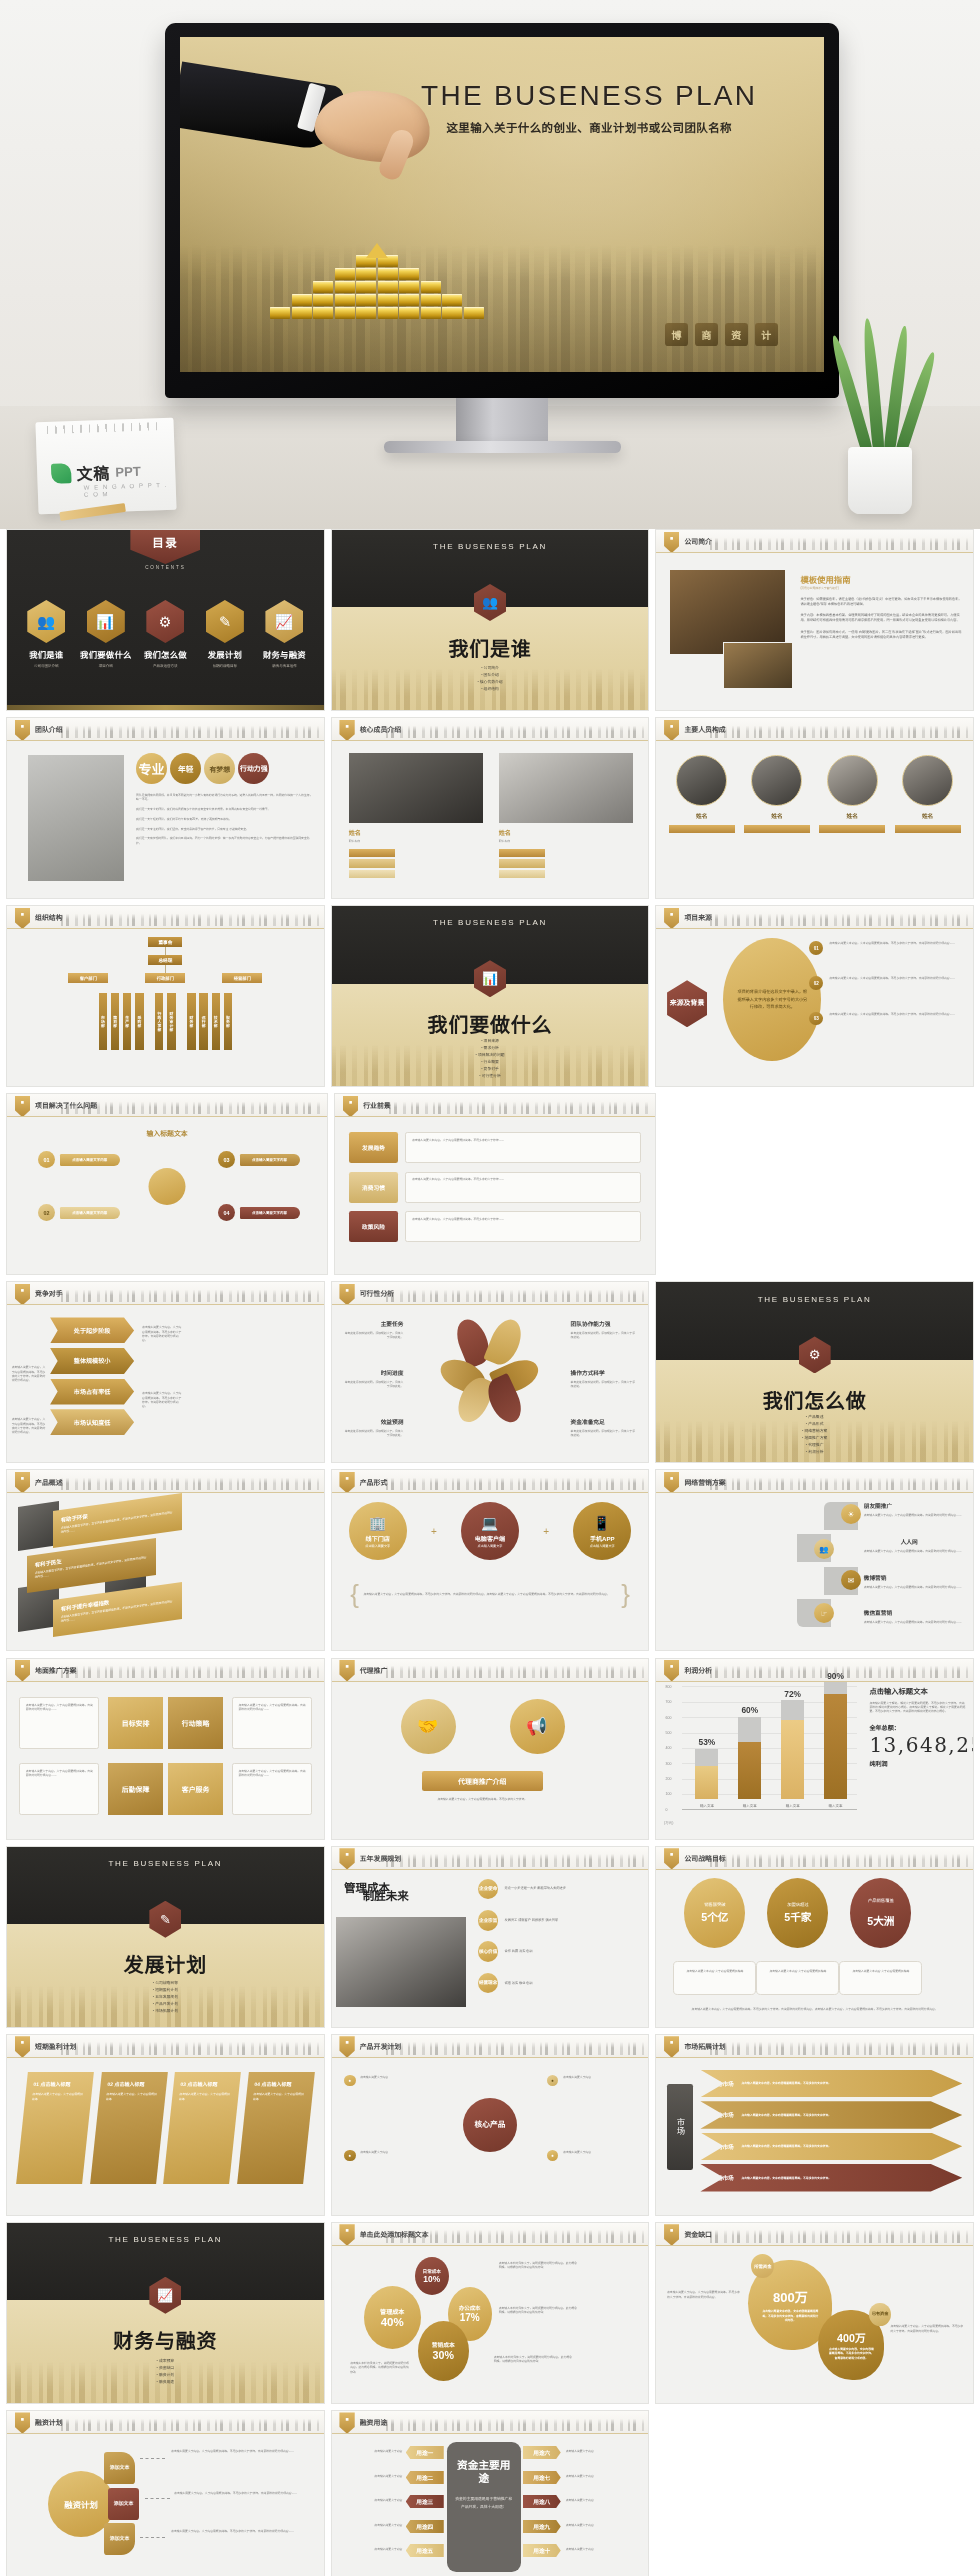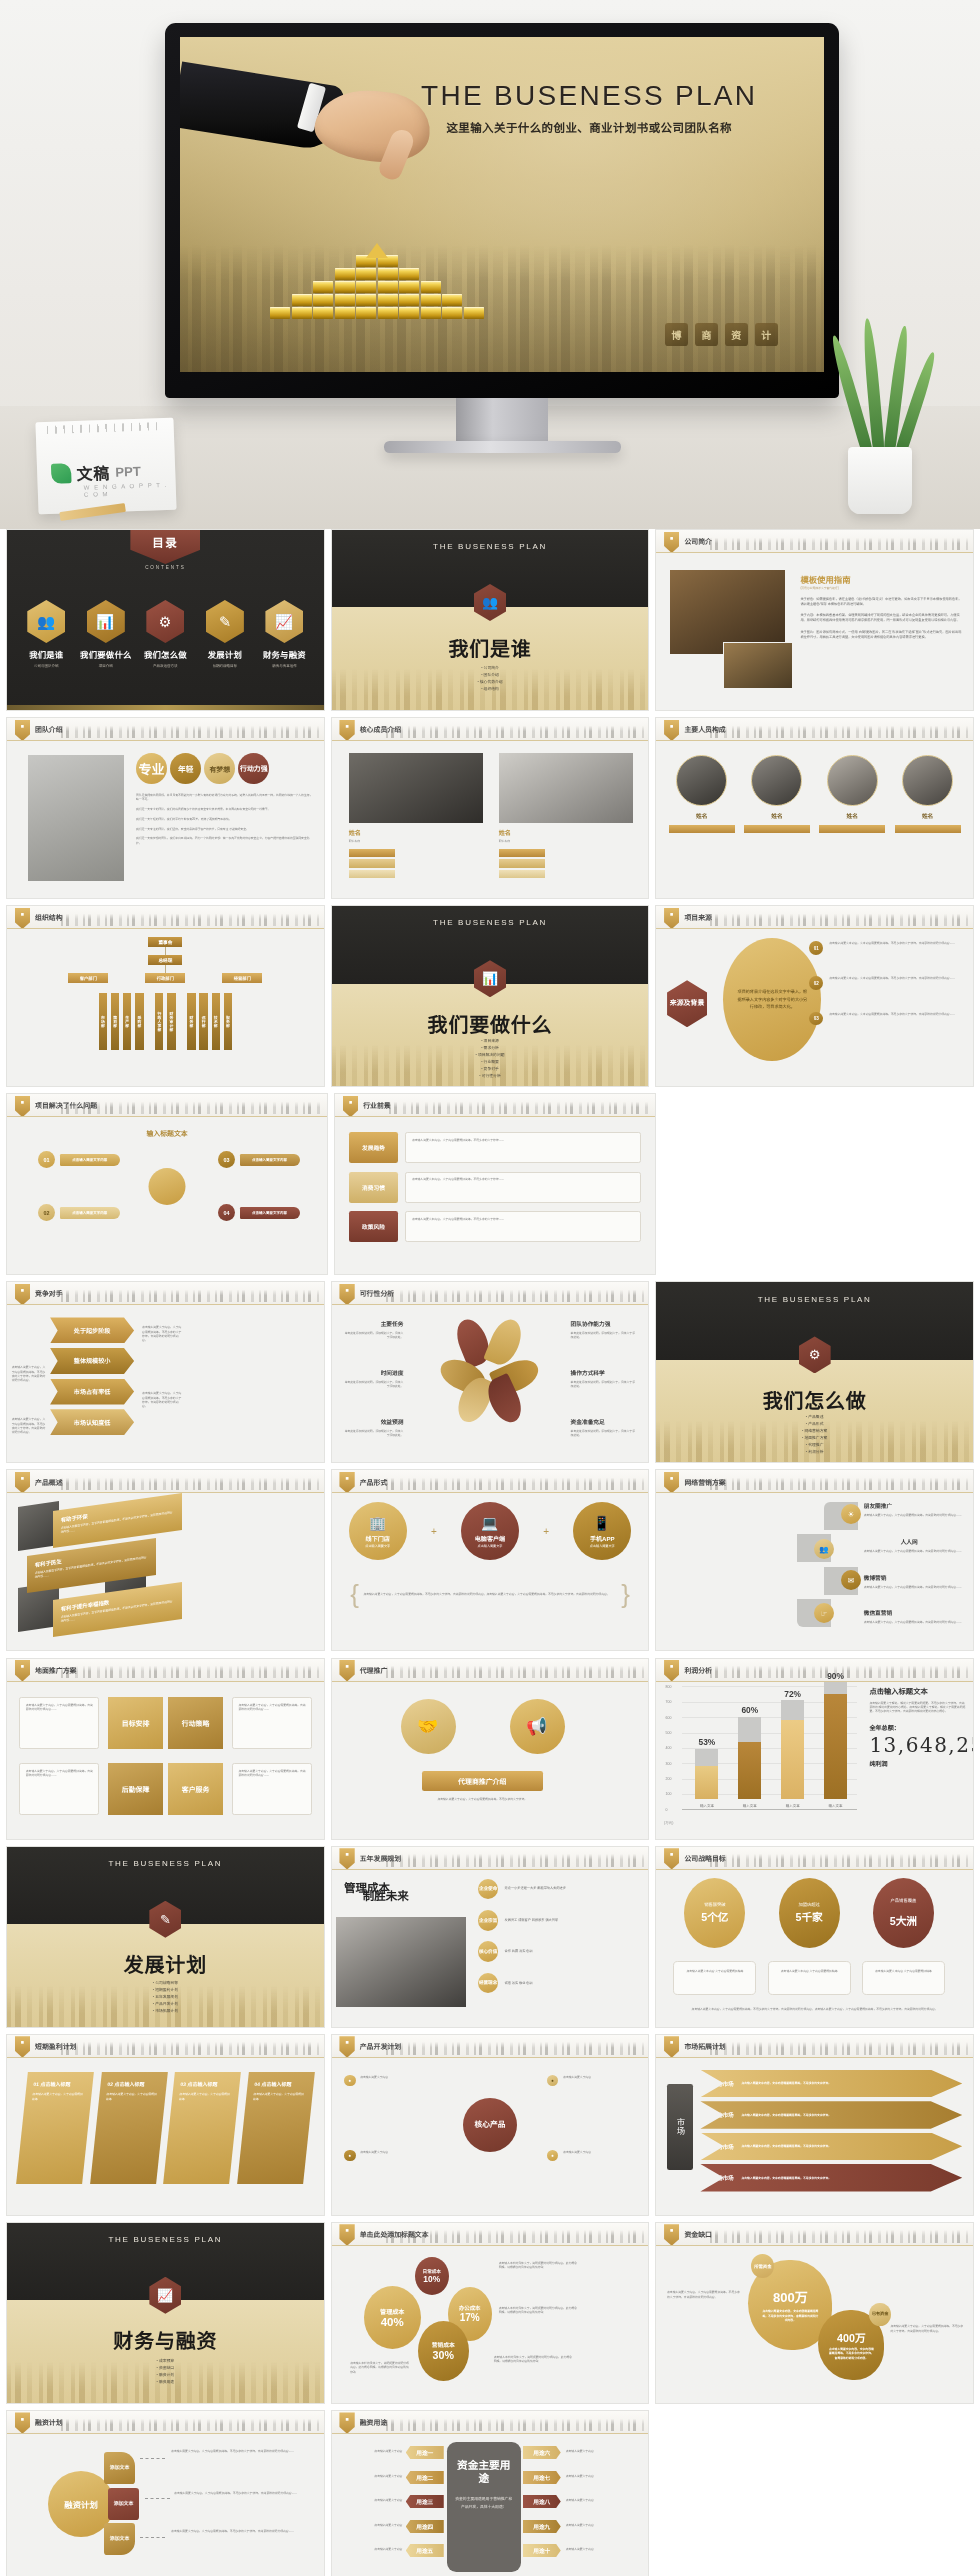--- a/index.html
+++ b/index.html
@@ -1070,21 +1070,21 @@
     </div>
 
     <div class="scell">
       <div class="slide">
         <div class="shdr">
             <div class="city-line"></div>
           </div>
         <div class="shield">■</div>
         <div class="shdr-title">公司战略目标</div>
         <div class="underline-gold"></div>
-        <div style="position:absolute;left:17px;right:28px;top:31px;display:flex;justify-content:space-between">
+        <div style="position:absolute;left:17px;right:28px;top:31px;display:flex;">
           <div style="width:83px;text-align:center">
             <div class="circle c-gold1" style="width:61px;height:70px;margin:0 auto;border-radius:50%;flex-direction:column">
               <span style="font-size:4.3px;font-weight:normal">销售额突破</span>
               <span style="font-size:10.7px;margin-top:1.5px">5个亿</span>
             </div>
             <div class="card-out tiny" style="margin-top:13.8px;height:34px;padding:6.9px 6.1px;border-radius:4.6px">点击输入简要文本内容 文字内容需要概括精练</div>
           </div>
           <div style="width:83px;text-align:center">
             <div class="circle c-gold2" style="width:61px;height:70px;margin:0 auto;border-radius:50%;flex-direction:column">
               <span style="font-size:4.3px;font-weight:normal">加盟店超过</span>

